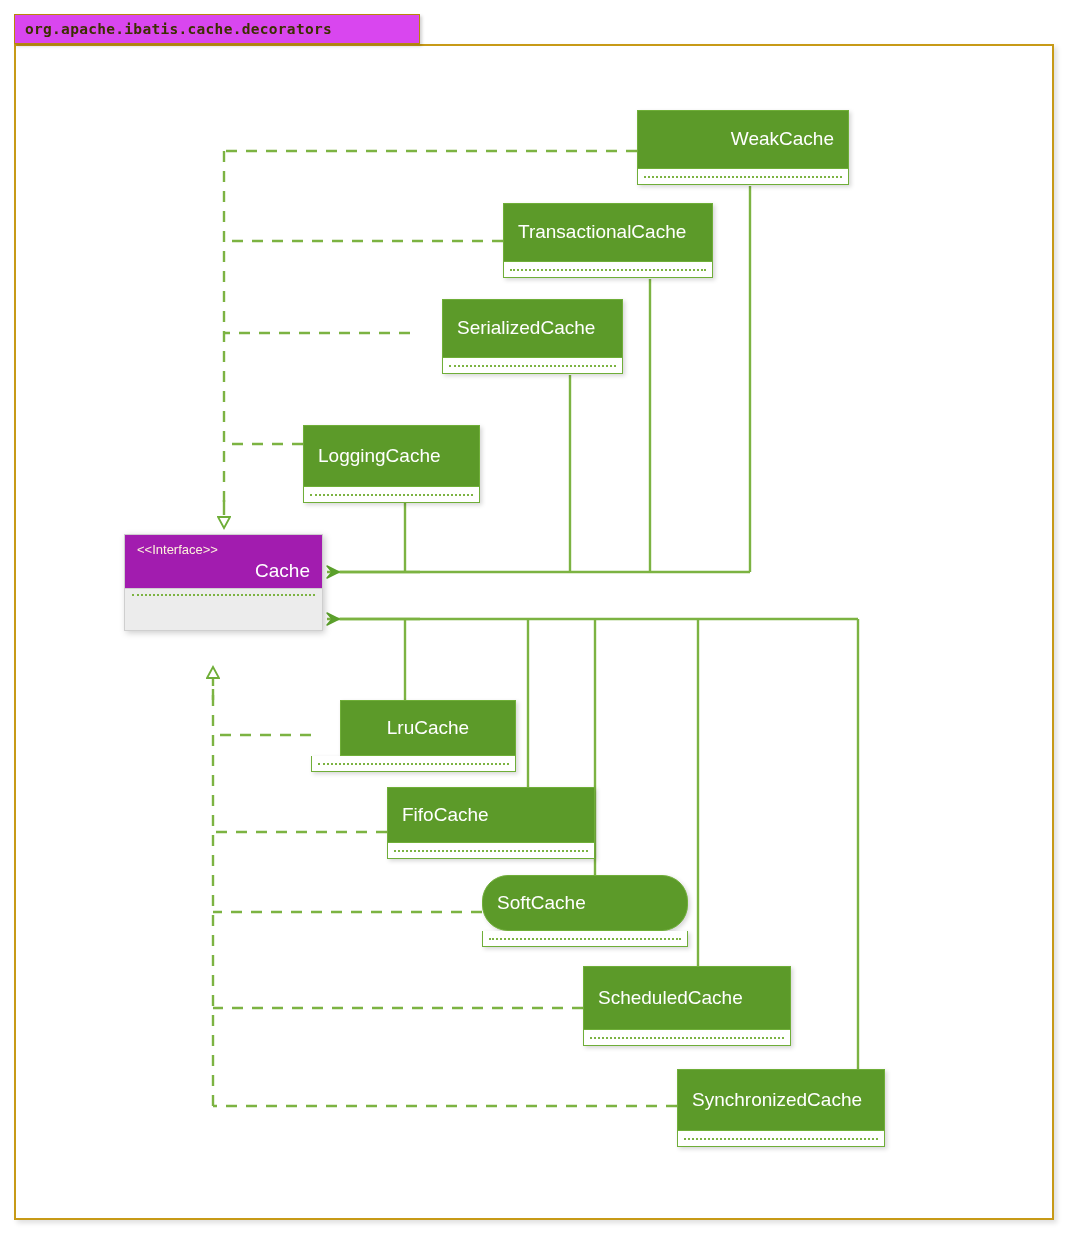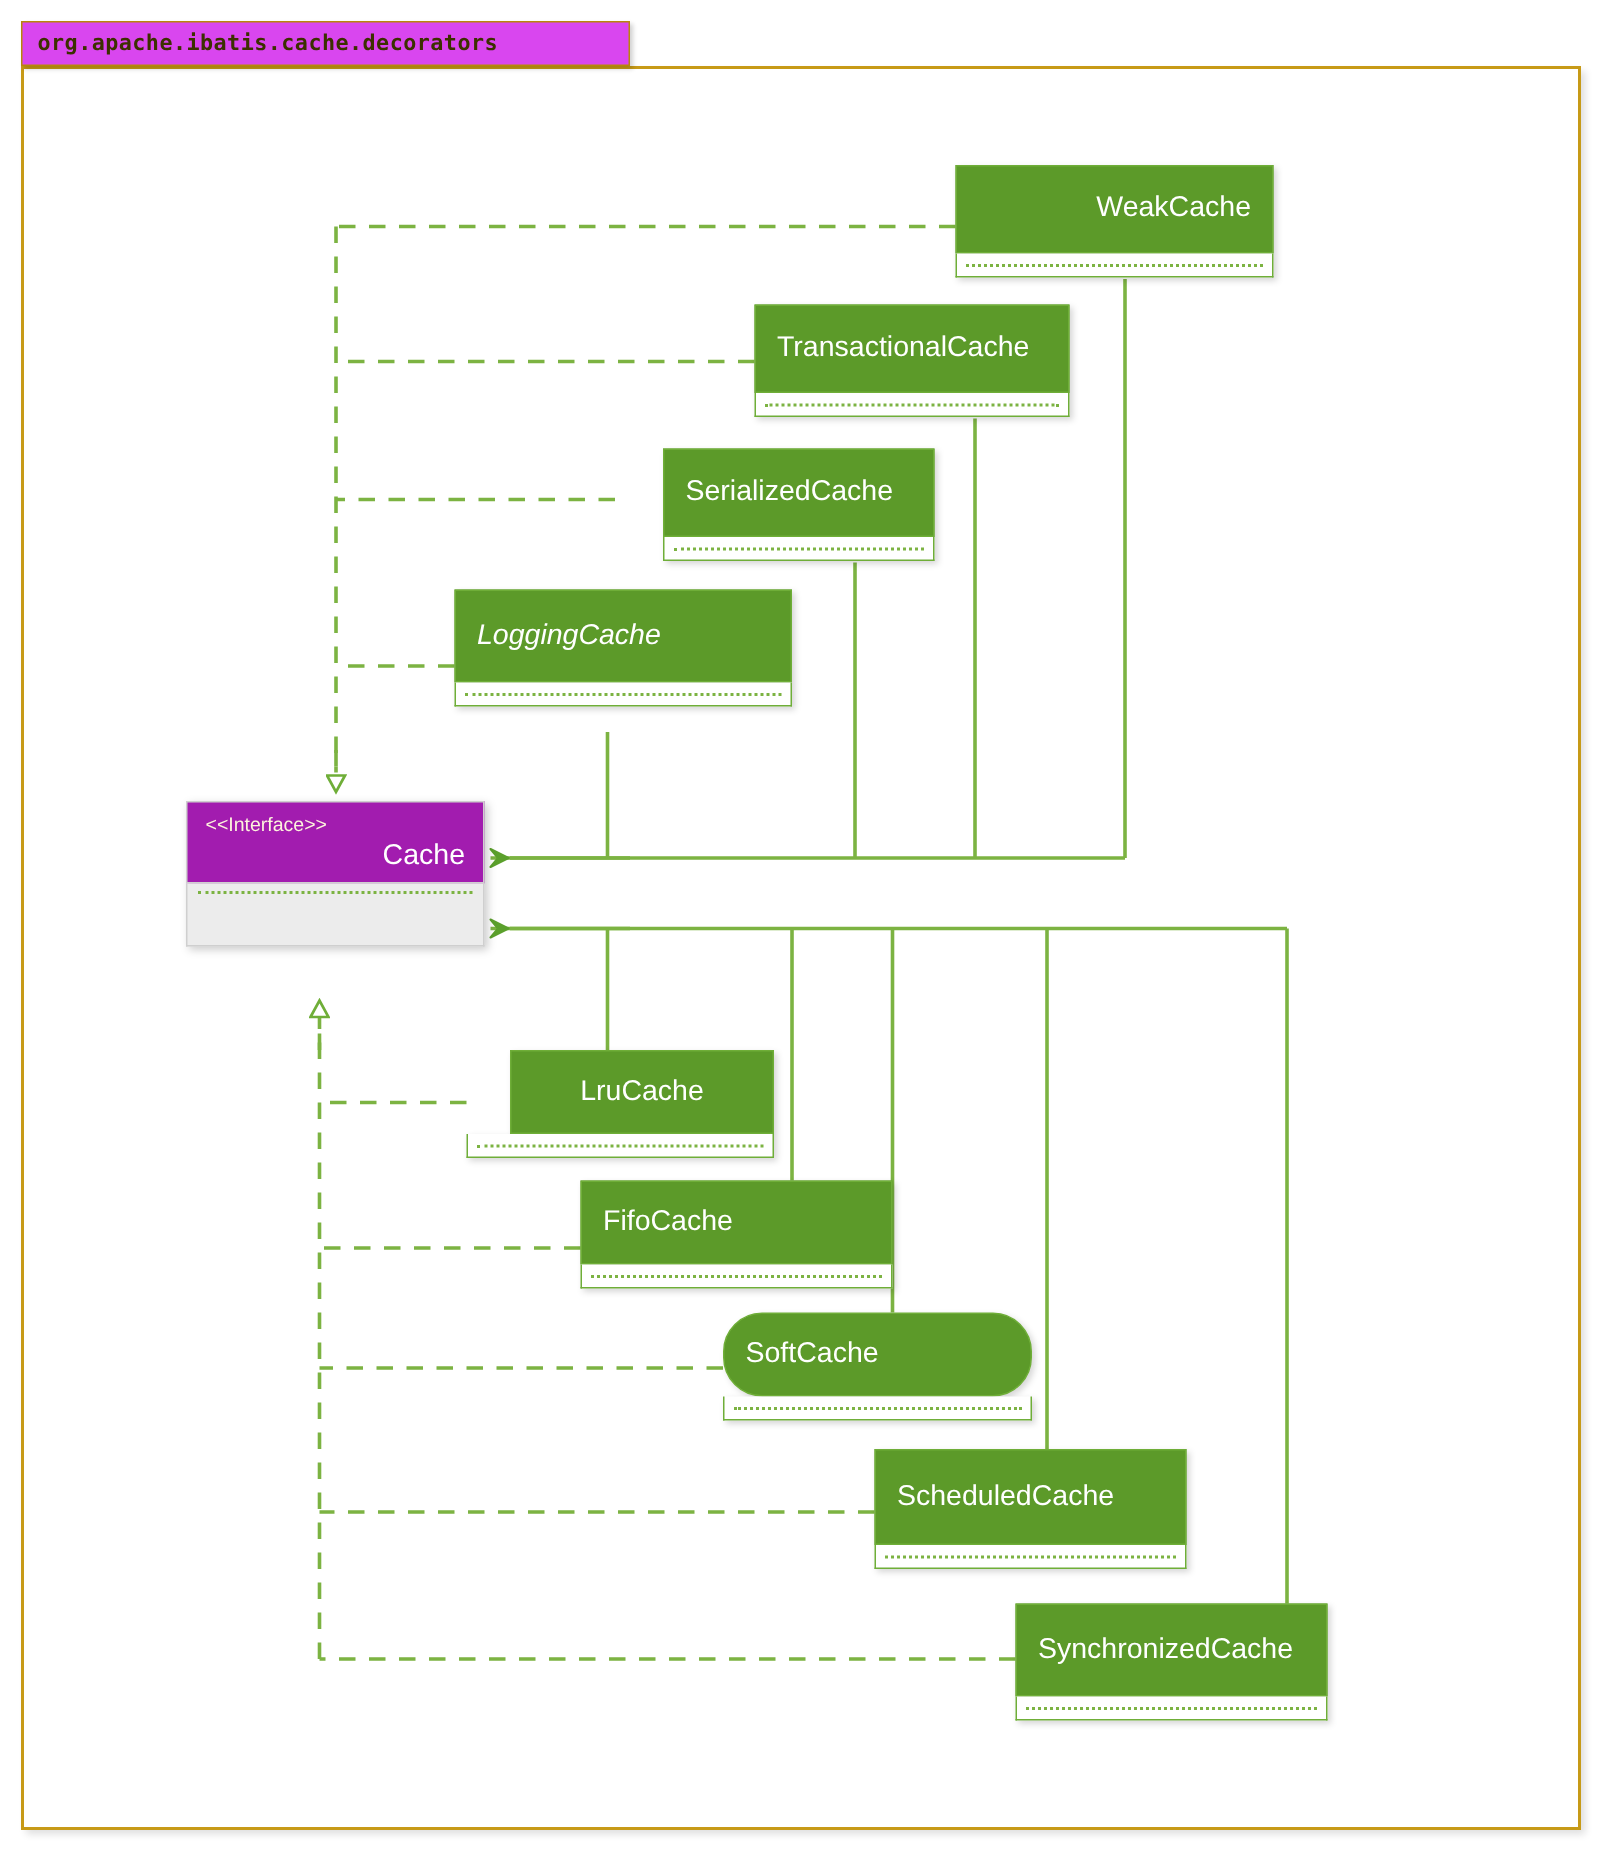--- a/index.html
+++ b/index.html
@@ -235,21 +235,21 @@
         </div>
       </div>
       <div class="cls" style="left: 410px; top: 299px; width: 181px; margin-left: 32px;">
         <div class="cls-head" style="height: 59px;">
           <div class="cls-name">SerializedCache</div>
         </div>
         <div class="cls-body">
           <div class="dotline"></div>
         </div>
       </div>
-      <div class="cls" style="left: 303px; top: 393px; width: 225px; font-style: italic;">
+      <div class="cls" style="left: 303px; top: 425px; width: 177px;">
         <div class="cls-head" style="height: 62px;">
           <div class="cls-name">LoggingCache</div>
         </div>
         <div class="cls-body">
           <div class="dotline"></div>
         </div>
       </div>
       <div class="cls" style="left: 311px; top: 700px; width: 205px;">
         <div class="cls-head" style="height: 56px; margin-left: 29px;">
           <div class="cls-name" style="text-align: center;">LruCache</div>

